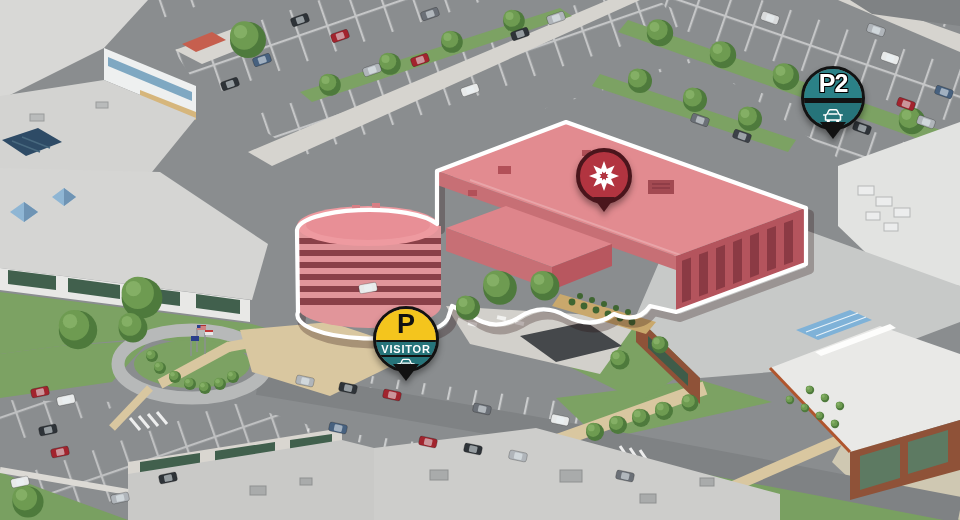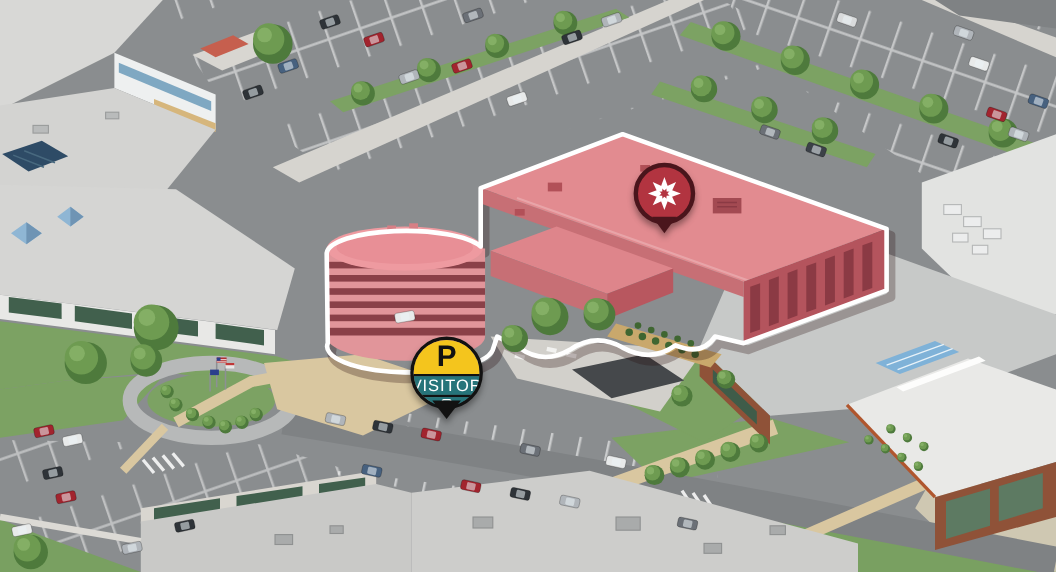--- a/index.html
+++ b/index.html
@@ -30,21 +30,21 @@
        align-items:center;justify-content:center;}
   .pin-dest .pin-tail{border-width:15px 11px 0 11px;border-color:#4a151c transparent transparent transparent;margin-top:-7px;}
 
   
   .pin-visitor .pin-bubble{width:66px;height:66px;border:3px solid #121212;}
   .pin-visitor .seg-p{flex:0 0 44%;background:#f4c51d;}
   .pin-visitor .seg-div{flex:0 0 2px;background:#121212;}
   .pin-visitor .seg-label{flex:0 0 22%;background:#26747a;}
   .pin-visitor .seg-car{flex:1;background:#26747a;}
   .pin-visitor .p-letter{color:#121212;font-size:27px;font-weight:900;}
-  .pin-visitor .v-label{color:#fff;font-size:15px;font-weight:400;letter-spacing:.8px;}
+  .pin-visitor .v-label{color:#fff;font-size:11px;font-weight:700;letter-spacing:.8px;}
   .pin-visitor .pin-tail{border-width:17px 13px 0 13px;border-color:#121212 transparent transparent transparent;}
 
   .car-glyph{display:block;}
 </style>
 </head>
 <body>
 
 <div id="stage">
 
 <svg id="scene" width="960" height="520" viewBox="0 0 960 520">
@@ -384,20 +384,40 @@
         <path d="M0,-15 L3.4,-5.8 L0,-2.8 L-3.4,-5.8 Z" transform="rotate(180)"></path>
         <path d="M0,-15 L3.4,-5.8 L0,-2.8 L-3.4,-5.8 Z" transform="rotate(225)"></path>
         <path d="M0,-15 L3.4,-5.8 L0,-2.8 L-3.4,-5.8 Z" transform="rotate(270)"></path>
         <path d="M0,-15 L3.4,-5.8 L0,-2.8 L-3.4,-5.8 Z" transform="rotate(315)"></path>
       </g>
     </svg>
   </div>
   <div class="pin-tail"></div>
 </div>
 
+<div class="pin pin-p2" style="left:833px;top:139px;z-index:3">
+  <div class="pin-bubble">
+    <div class="seg seg-top">
+      <span class="big-label">P2</span>
+    </div>
+    <div class="seg seg-div"></div>
+    <div class="seg seg-bot">
+      <svg width="22" height="16" viewBox="-11 -8 22 16" class="car-glyph">
+        <g fill="none" stroke="#fff" stroke-width="1.5" stroke-linejoin="round" stroke-linecap="round">
+          <path d="M-7.5,5 L-7.5,1.5 Q-7.5,-0.5 -5.8,-1 L-4.3,-4.2 Q-3.8,-5.2 -2.8,-5.2 L2.8,-5.2 Q3.8,-5.2 4.3,-4.2 L5.8,-1 Q7.5,-0.5 7.5,1.5 L7.5,5 Z"></path>
+          <path d="M-7.5,0 L-9.3,0 M7.5,0 L9.3,0"></path>
+          <path d="M-4.2,-1 L4.2,-1"></path>
+        </g>
+        <rect x="-6.2" y="5" width="3" height="2.2" fill="#fff"></rect>
+        <rect x="3.2" y="5" width="3" height="2.2" fill="#fff"></rect>
+      </svg>
+    </div>
+  </div>
+  <div class="pin-tail"></div>
+</div>
 
 <div class="pin pin-visitor" style="left:406px;top:381px;z-index:3">
   <div class="pin-bubble">
     <div class="seg seg-p">
       <span class="p-letter">P</span>
     </div>
     <div class="seg seg-div"></div>
     <div class="seg seg-label">
       <span class="v-label">VISITOR</span>
     </div>

